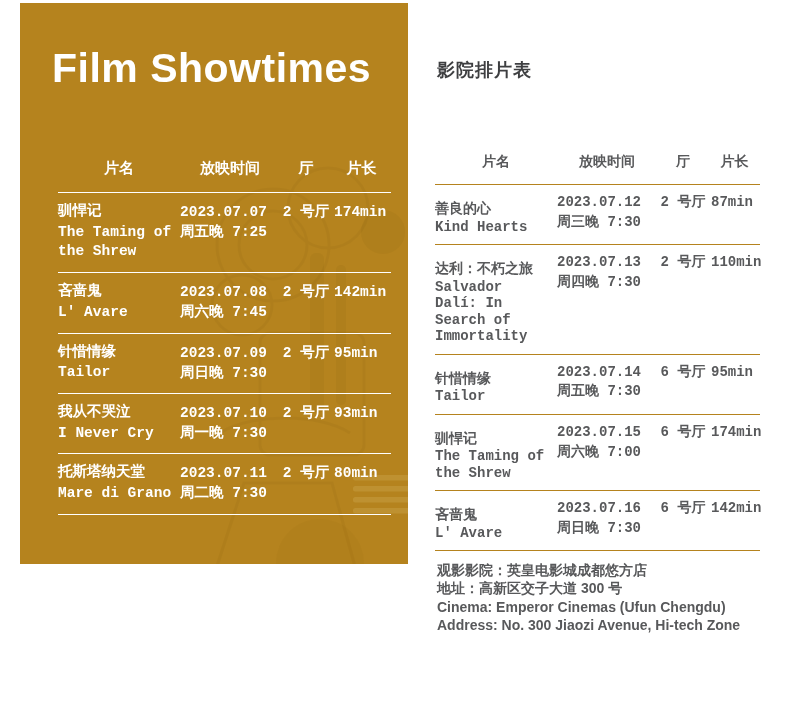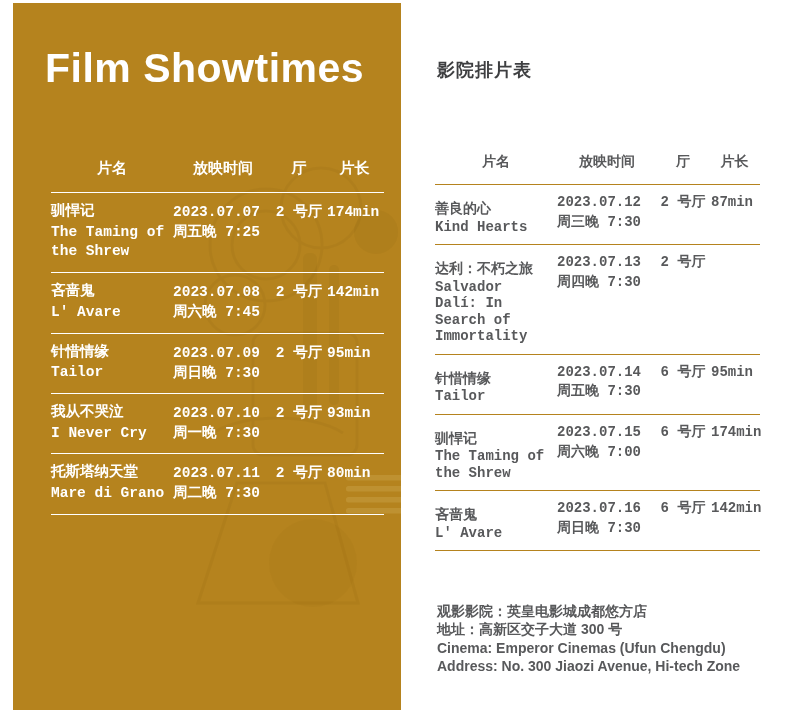--- a/index.html
+++ b/index.html
@@ -8,21 +8,21 @@
     --text-white:#FFFFFF;
     --text-gray:#58595B;
     --title-dark:#3E3F41;
   }
   *{margin:0;padding:0;box-sizing:border-box;}
   html,body{width:792px;height:713px;background:#fff;
     font-family:"Liberation Sans","DejaVu Sans",sans-serif;}
   .poster{position:relative;width:792px;height:713px;background:#fff;overflow:hidden;}
 
   
-  .panel-left{position:absolute;left:13px;top:3px;width:388px;height:707px;
+  .panel-left{position:absolute;left:20px;top:3px;width:388px;height:561px;
     background:var(--panel-gold);overflow:hidden;}
   .panel-left h1{position:absolute;left:32px;top:42px;width:350px;
     font-size:41px;font-weight:bold;color:var(--text-white);letter-spacing:0.5px;}
   .watermark{position:absolute;left:0;top:0;pointer-events:none;}
 
   
   .table{position:absolute;}
   .thead,.trow{display:grid;grid-template-columns:122px 100px 52px 1fr;font-family:Liberation Mono, monospace;}
   .th{font-weight:bold;text-align:center;}
   .td{font-weight:bold;}
@@ -40,21 +40,21 @@
   
   .table-right{left:435px;top:145px;width:325px;color:var(--text-gray);}
   .table-right .thead{padding:8px 0 13px;border-bottom:1.5px solid var(--line-gold);font-size:14px;}
   .table-right .trow{padding:8px 0 9px;border-bottom:1.5px solid var(--line-gold);
     font-size:14px;line-height:1.42;}
   .table-right .td-name{line-height:1.18;padding-right:6px;margin-top:8px;}
 
   
   .panel-right-title{position:absolute;left:437px;top:58px;
     font-size:18px;font-weight:bold;color:var(--title-dark);letter-spacing:1px;}
-  .footer{position:absolute;left:437px;top:602px;width:330px;
+  .footer{position:absolute;left:437px;top:561px;width:330px;
     font-size:14px;font-weight:bold;color:var(--text-gray);line-height:1.32;}
 </style>
 </head>
 <body>
 
 <div class="poster">
 
   <div class="panel-left">
 
     <svg class="watermark" width="388" height="707" viewBox="0 0 388 707" aria-hidden="true">
@@ -187,20 +187,21 @@
         <div class="trow">
           <div class="td td-name">
             <div class="cn">达利：不朽之旅</div>
             <div class="en">Salvador Dalí: In Search of Immortality</div>
           </div>
           <div class="td td-time">
             <div>2023.07.13</div>
             <div>周四晚 7:30</div>
           </div>
           <div class="td td-hall">2 号厅</div>
+          <div class="td td-dur">110min</div>
         </div>
 
         <div class="trow">
           <div class="td td-name">
             <div class="cn">针惜情缘</div>
             <div class="en">Tailor</div>
           </div>
           <div class="td td-time">
             <div>2023.07.14</div>
             <div>周五晚 7:30</div>

